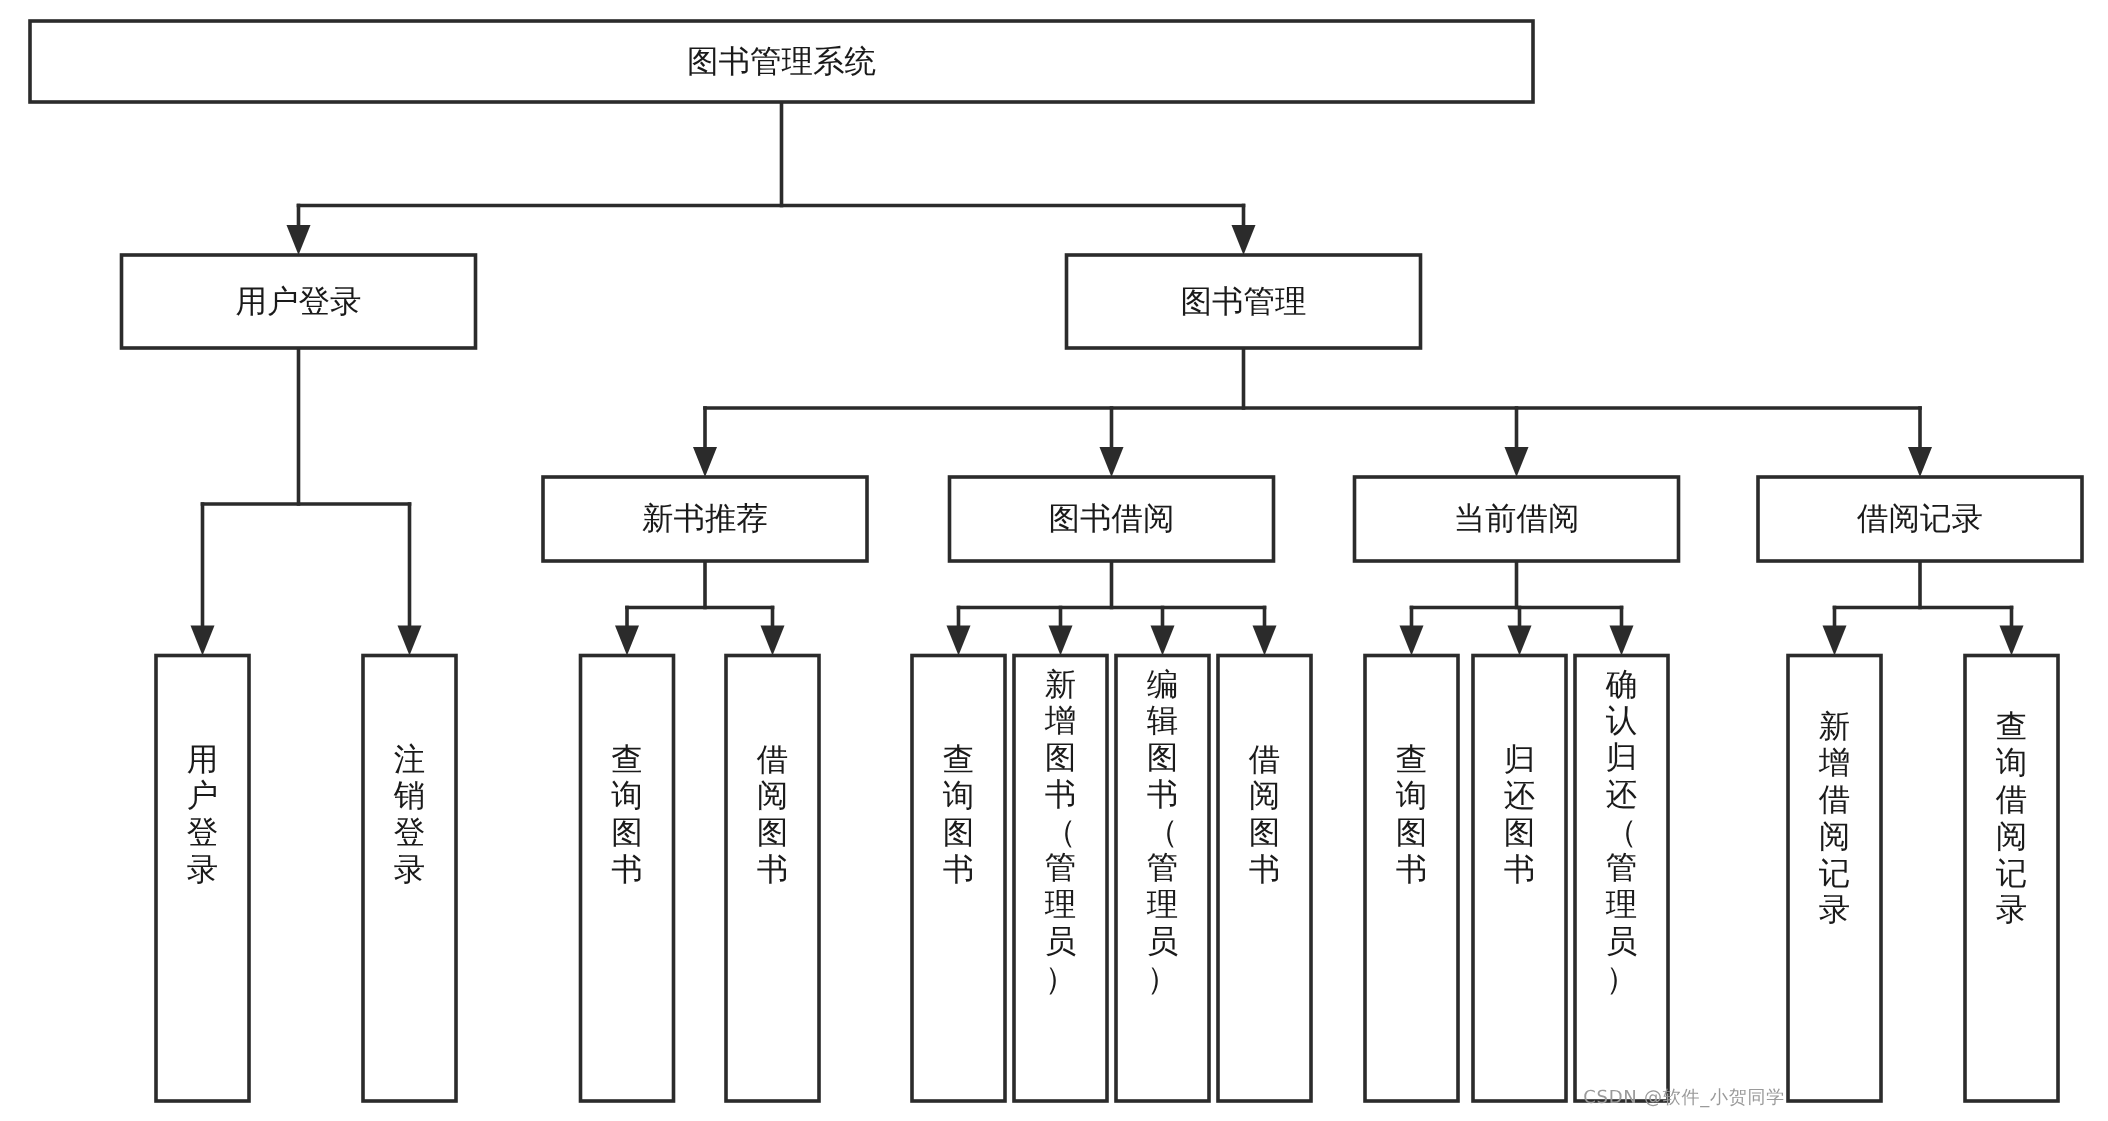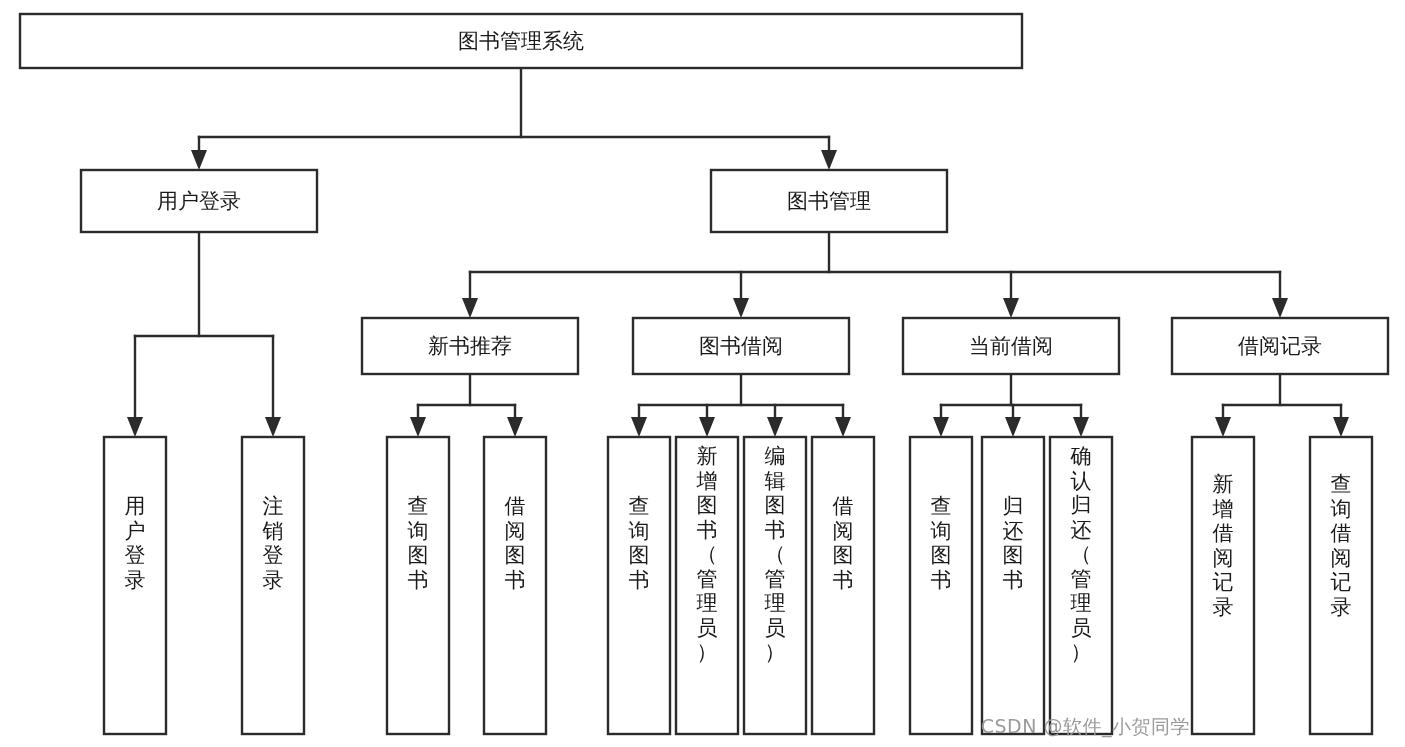--- a/index.html
+++ b/index.html
@@ -54,21 +54,21 @@
     font-family: "DejaVu Sans", "Liberation Sans", sans-serif;
     font-size: 21px;
     fill: #1a1a1a;
     text-anchor: middle;
   }
   .watermark {
     position: absolute;
     right: 14px;
     bottom: 7px;
     font-family: "DejaVu Sans", "Liberation Sans", sans-serif;
-    font-size: 19px;
+    font-size: 12px;
     color: #9a9a9a;
     letter-spacing: 0.5px;
     white-space: nowrap;
     user-select: none;
   }
 </style>
 </head>
 <body>
 
 <div id="diagram-root">

